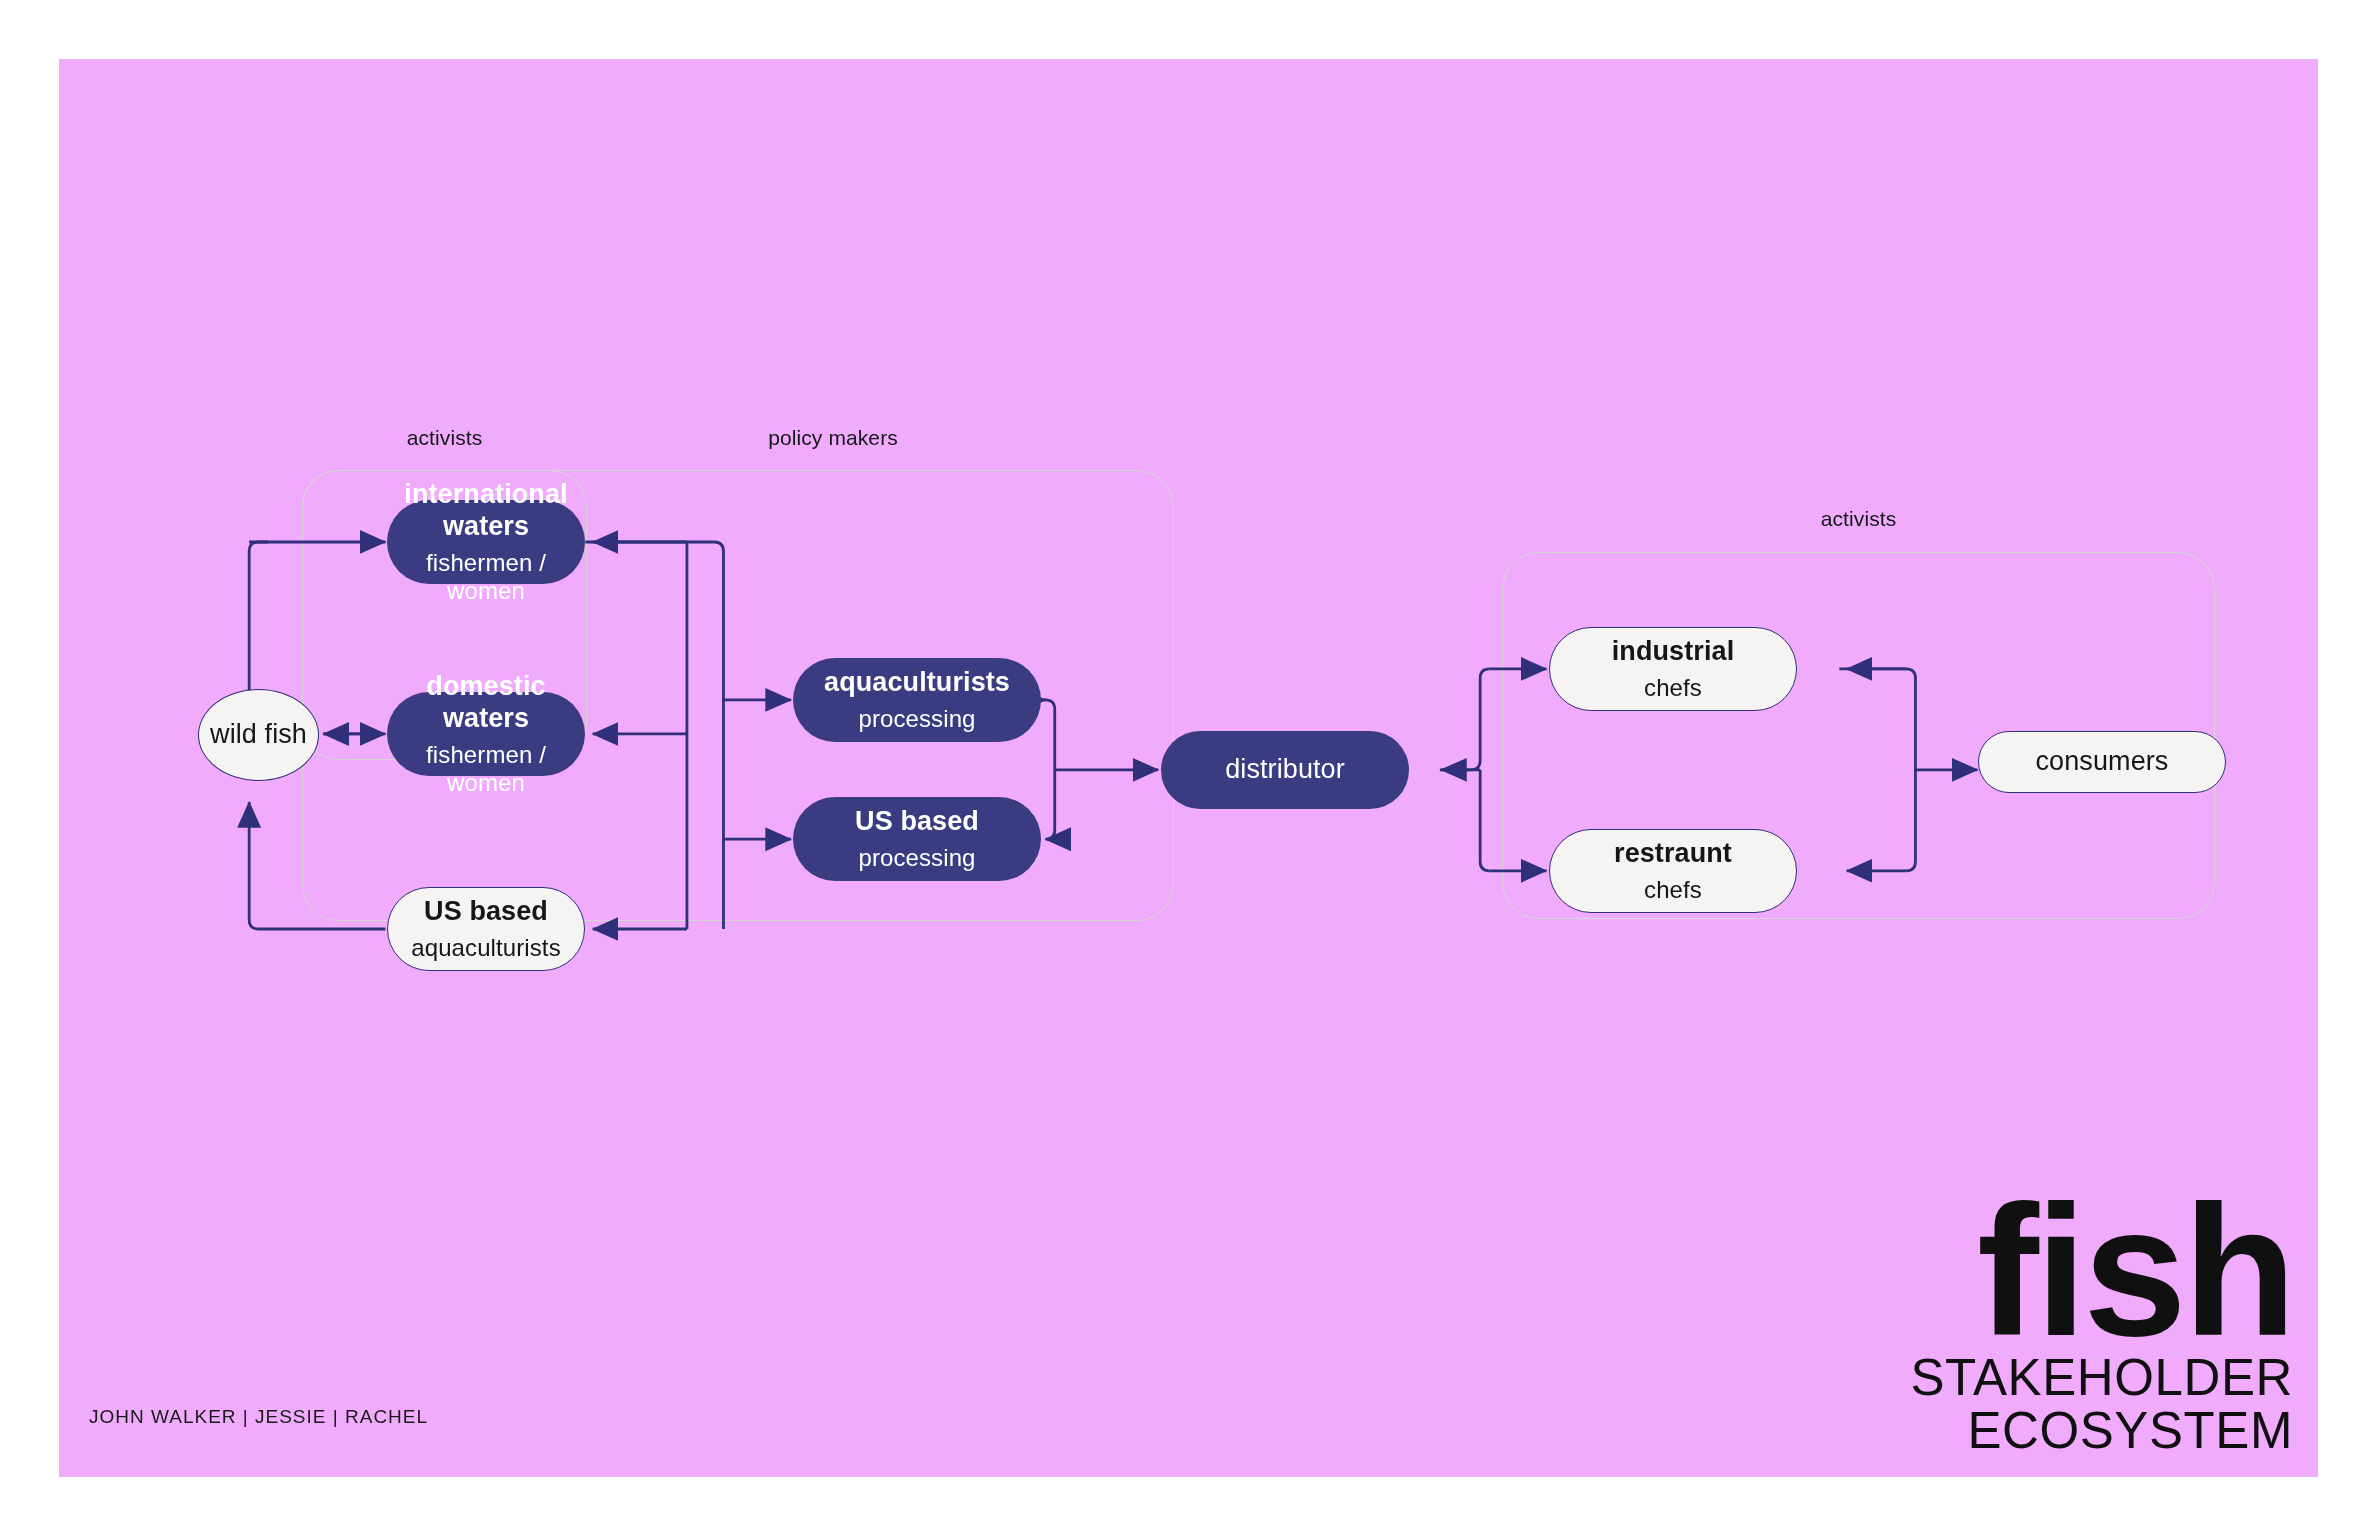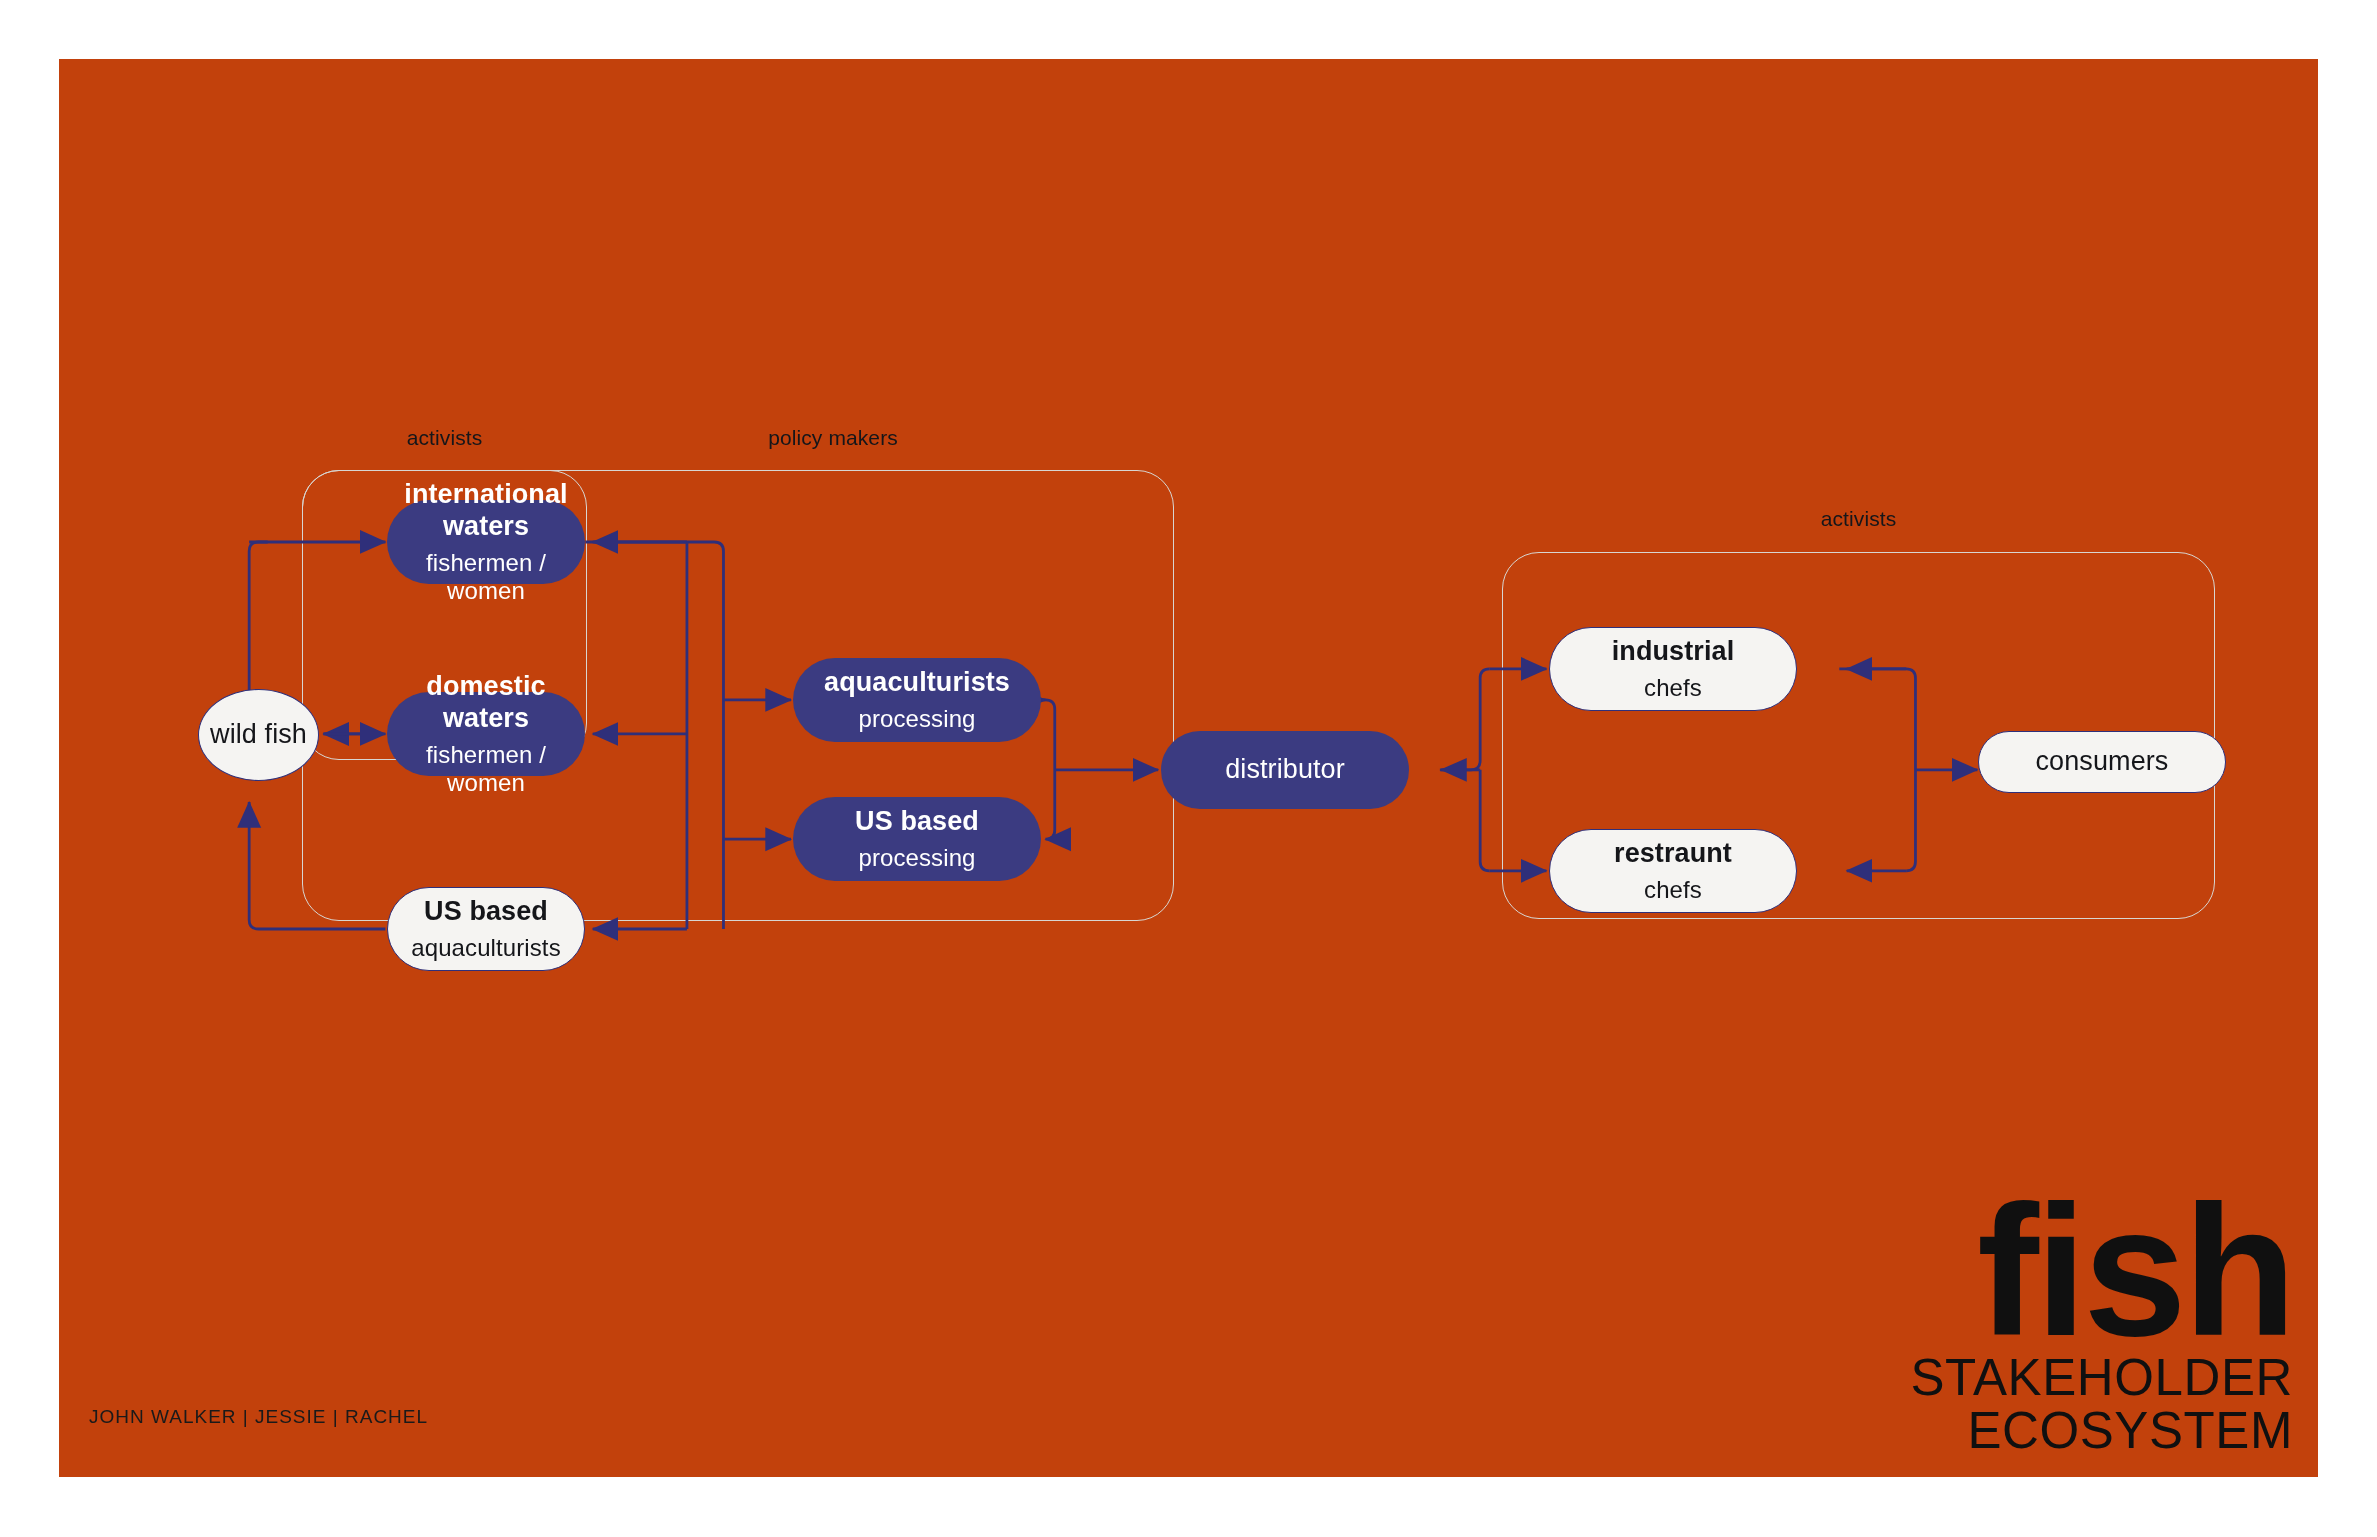--- a/index.html
+++ b/index.html
@@ -6,21 +6,21 @@
   html,body{margin:0;padding:0;background:#ffffff;}
   body{
     width:2377px;height:1538px;
     font-family:"Liberation Sans", sans-serif;
     -webkit-font-smoothing:antialiased;
   }
   #canvas{
     position:absolute;
     left:59px; top:59px;
     width:2259px; height:1418px;
-    background:#c2410c;
+    background:#f0abfc;
     overflow:hidden;
   }
   
   .group{
     position:absolute;
     border:1.2px solid #d8d6d2;
     border-radius:37px;
     background:transparent;
     box-sizing:border-box;
   }

